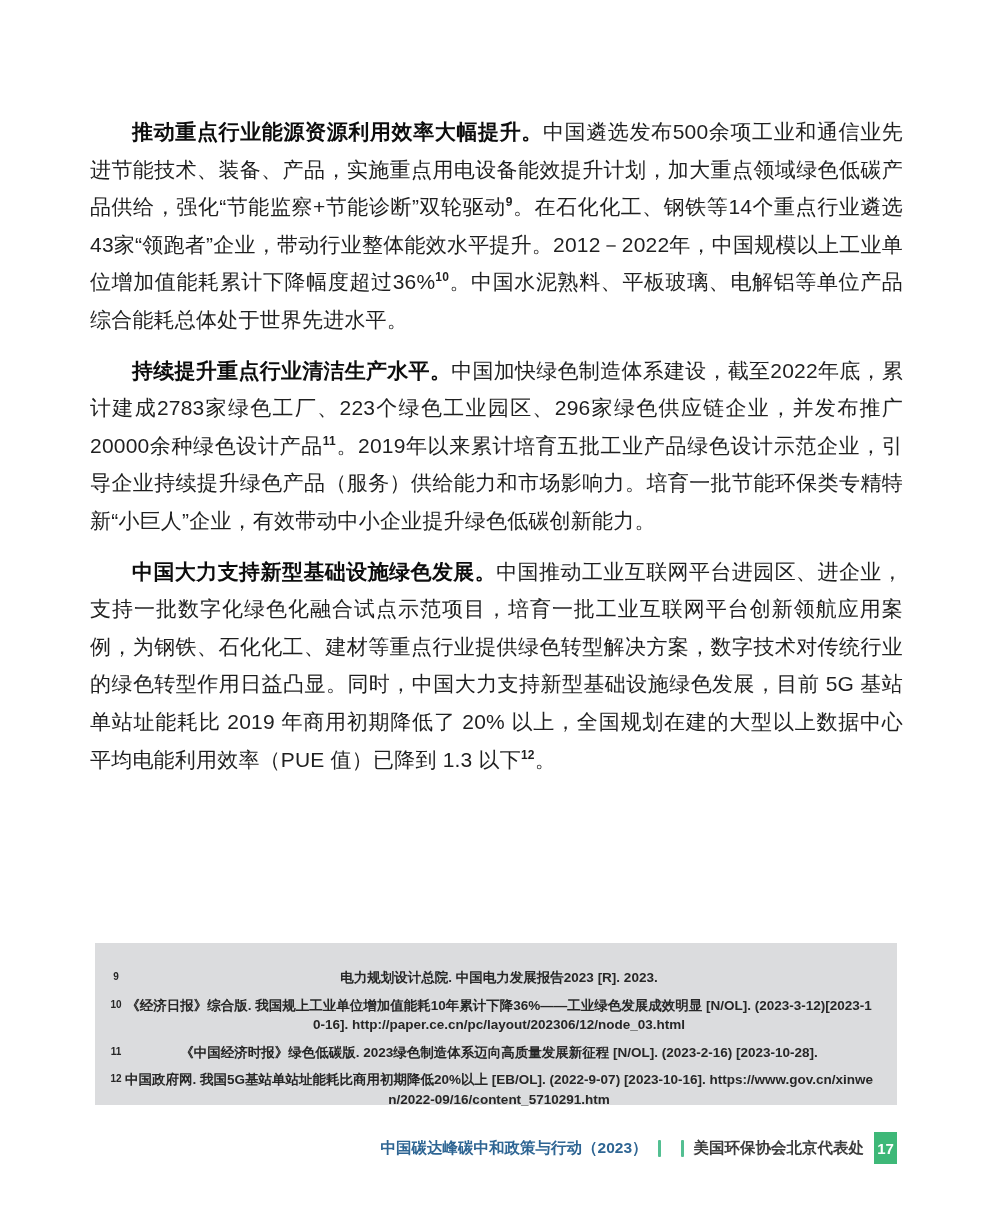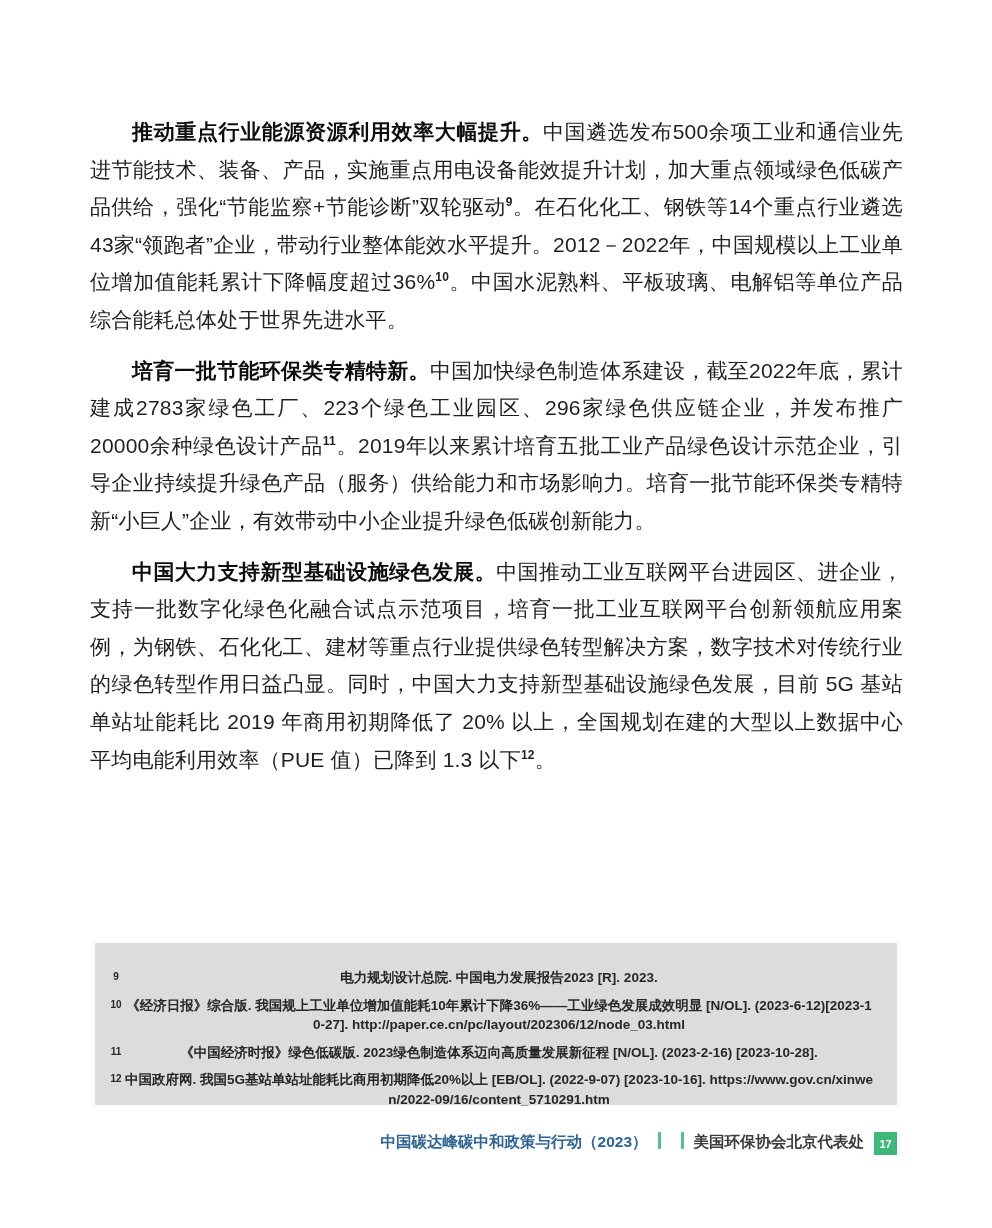--- a/index.html
+++ b/index.html
@@ -64,65 +64,66 @@
   .fn-text {
     flex: 1;
     text-align: center;
     word-break: break-all;
   }
   .footer {
     position: absolute;
     top: 1132px;
     right: 95px;
     display: flex;
+    align-items: center;
     font-size: 15.5px;
     font-weight: bold;
     white-space: nowrap;
   }
   .footer .doc-title { color: #2e6593; }
   .footer .org { color: #3c3c3c; }
   .footer .sep {
     width: 3px;
     height: 17px;
     background: #53bf92;
     margin: 0 10px;
     border-radius: 1px;
   }
   .page-badge {
     width: 23px;
-    height: 23px;
+    height: 32px;
     margin-left: 10px;
     background: #3eb878;
     color: #ffffff;
     display: flex;
     align-items: center;
     justify-content: center;
-    font-size: 11px;
+    font-size: 15px;
     font-weight: bold;
   }
 </style>
 </head>
 <body>
 
 <div class="page">
 
   <div class="body-text">
       <p class="para"><span class="lead">推动重点行业能源资源利用效率大幅提升。</span><span>中国遴选发布500余项工业和通信业先进节能技术、装备、产品，实施重点用电设备能效提升计划，加大重点领域绿色低碳产品供给，强化“节能监察+节能诊断”双轮驱动</span><sup>9</sup><span>。在石化化工、钢铁等14个重点行业遴选43家“领跑者”企业，带动行业整体能效水平提升。2012－2022年，中国规模以上工业单位增加值能耗累计下降幅度超过36%</span><sup>10</sup><span>。中国水泥熟料、平板玻璃、电解铝等单位产品综合能耗总体处于世界先进水平。</span></p>
-      <p class="para"><span class="lead">培育一批节能环保类专精特新。</span><span>中国加快绿色制造体系建设，截至2022年底，累计建成2783家绿色工厂、223个绿色工业园区、296家绿色供应链企业，并发布推广20000余种绿色设计产品</span><sup>11</sup><span>。2019年以来累计培育五批工业产品绿色设计示范企业，引导企业持续提升绿色产品（服务）供给能力和市场影响力。培育一批节能环保类专精特新“小巨人”企业，有效带动中小企业提升绿色低碳创新能力。</span></p>
+      <p class="para"><span class="lead">持续提升重点行业清洁生产水平。</span><span>中国加快绿色制造体系建设，截至2022年底，累计建成2783家绿色工厂、223个绿色工业园区、296家绿色供应链企业，并发布推广20000余种绿色设计产品</span><sup>11</sup><span>。2019年以来累计培育五批工业产品绿色设计示范企业，引导企业持续提升绿色产品（服务）供给能力和市场影响力。培育一批节能环保类专精特新“小巨人”企业，有效带动中小企业提升绿色低碳创新能力。</span></p>
       <p class="para"><span class="lead">中国大力支持新型基础设施绿色发展。</span><span>中国推动工业互联网平台进园区、进企业，支持一批数字化绿色化融合试点示范项目，培育一批工业互联网平台创新领航应用案例，为钢铁、石化化工、建材等重点行业提供绿色转型解决方案，数字技术对传统行业的绿色转型作用日益凸显。同时，中国大力支持新型基础设施绿色发展，目前 5G 基站单站址能耗比 2019 年商用初期降低了 20% 以上，全国规划在建的大型以上数据中心平均电能利用效率（PUE 值）已降到 1.3 以下</span><sup>12</sup><span>。</span></p>
     </div>
 
   <div class="footnotes">
       <div class="fn-item">
         <span class="fn-num">9</span>
         <span class="fn-text">电力规划设计总院. 中国电力发展报告2023 [R]. 2023.</span>
       </div>
       <div class="fn-item">
         <span class="fn-num">10</span>
-        <span class="fn-text">《经济日报》综合版. 我国规上工业单位增加值能耗10年累计下降36%——工业绿色发展成效明显 [N/OL]. (2023-6-12)[2023-10-27]. http://paper.ce.cn/pc/layout/202306/12/node_03.html</span>
+        <span class="fn-text">《经济日报》综合版. 我国规上工业单位增加值能耗10年累计下降36%——工业绿色发展成效明显 [N/OL]. (2023-3-12)[2023-10-16]. http://paper.ce.cn/pc/layout/202306/12/node_03.html</span>
       </div>
       <div class="fn-item">
         <span class="fn-num">11</span>
         <span class="fn-text">《中国经济时报》绿色低碳版. 2023绿色制造体系迈向高质量发展新征程 [N/OL]. (2023-2-16) [2023-10-28].</span>
       </div>
       <div class="fn-item">
         <span class="fn-num">12</span>
         <span class="fn-text">中国政府网. 我国5G基站单站址能耗比商用初期降低20%以上 [EB/OL]. (2022-9-07) [2023-10-16]. https://www.gov.cn/xinwen/2022-09/16/content_5710291.htm</span>
       </div>
     </div>

